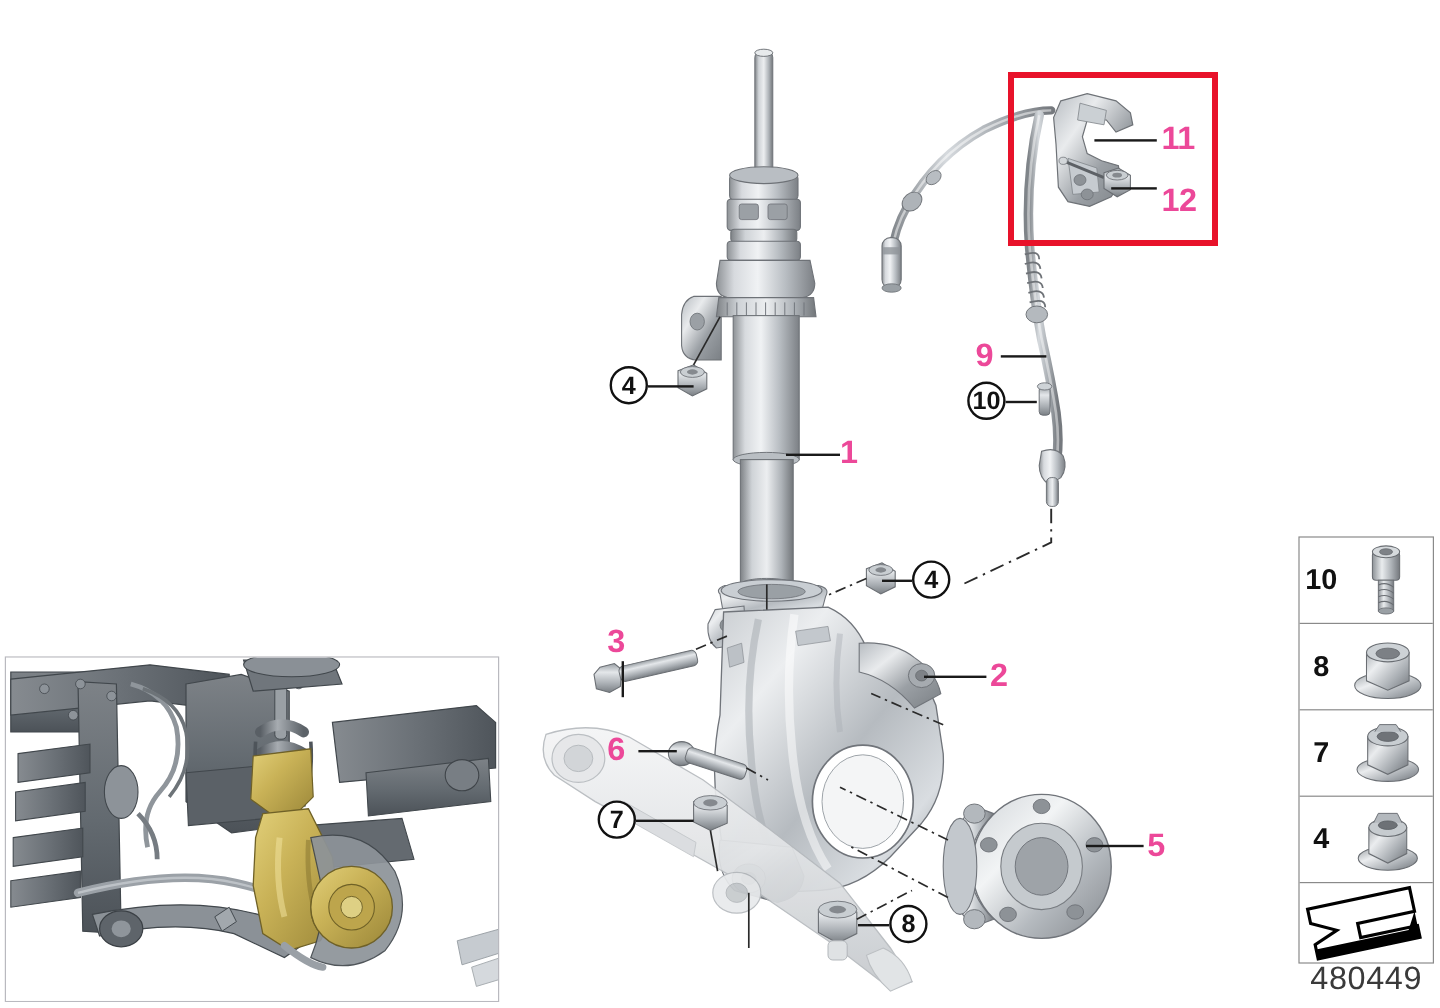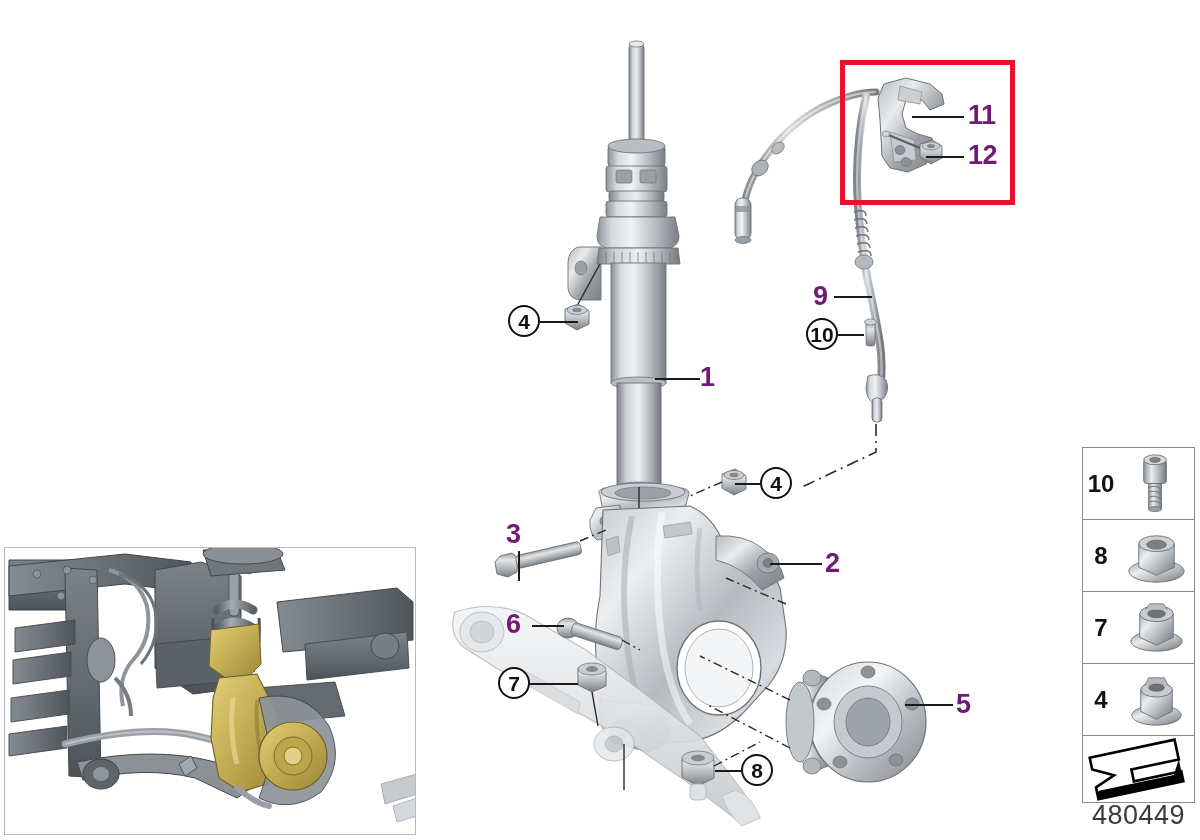--- a/index.html
+++ b/index.html
@@ -20,21 +20,21 @@
   }
 
   
   .abs { position: absolute; }
 
   .callout-plain {
     position: absolute;
     font-family: "Liberation Sans", sans-serif;
     font-weight: bold;
     font-size: 27px;
-    color: #701a75;
+    color: #ec4899;
     line-height: 1;
     letter-spacing: -0.5px;
     white-space: nowrap;
   }
   .callout-circle {
     position: absolute;
     width: 32px;
     height: 32px;
     border: 2.5px solid #111111;
     border-radius: 50%;
@@ -422,21 +422,21 @@
       <div class="callout-circle" style="left: 498px; top: 667px;">7</div>
       <div class="leader" style="left: 715px; top: 770px; width: 26px;"></div>
       <div class="callout-circle" style="left: 741px; top: 754px;">8</div>
       <div class="leader" style="left: 834px; top: 296px; width: 38px;"></div>
       <div class="callout-plain" style="left: 813px; top: 283px;">9</div>
       <div class="leader" style="left: 838px; top: 334px; width: 26px;"></div>
       <div class="callout-circle" style="left: 806px; top: 318px;">10</div>
       <div class="leader" style="left: 912px; top: 116px; width: 52px;"></div>
       <div class="callout-plain" style="left: 968px; top: 102px;">11</div>
       <div class="leader" style="left: 926px; top: 156px; width: 38px;"></div>
-      <div class="callout-plain" style="left: 968px; top: 142px;">12</div>
+      <div class="callout-plain" style="left: 968px; top: 154px;">12</div>
     </div>
 
   <div id="legend-panel">
 
     <div class="legend-row">
       <div class="legend-num">10</div>
       <div class="legend-art">
         <svg width="100%" height="100%" viewBox="0 0 70 72">
           <defs>
             <linearGradient id="lgB1" x1="0" y1="0" x2="1" y2="0">

